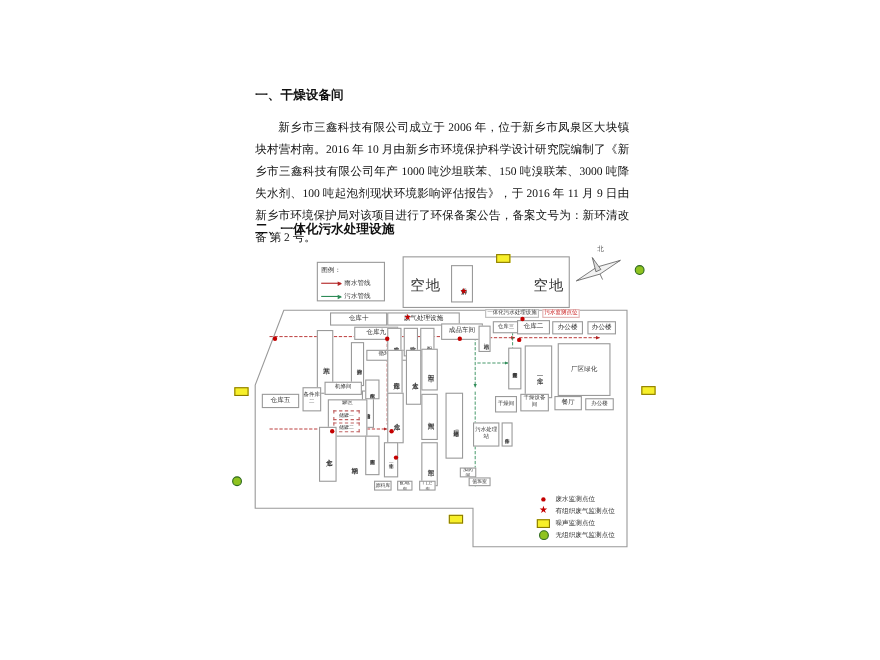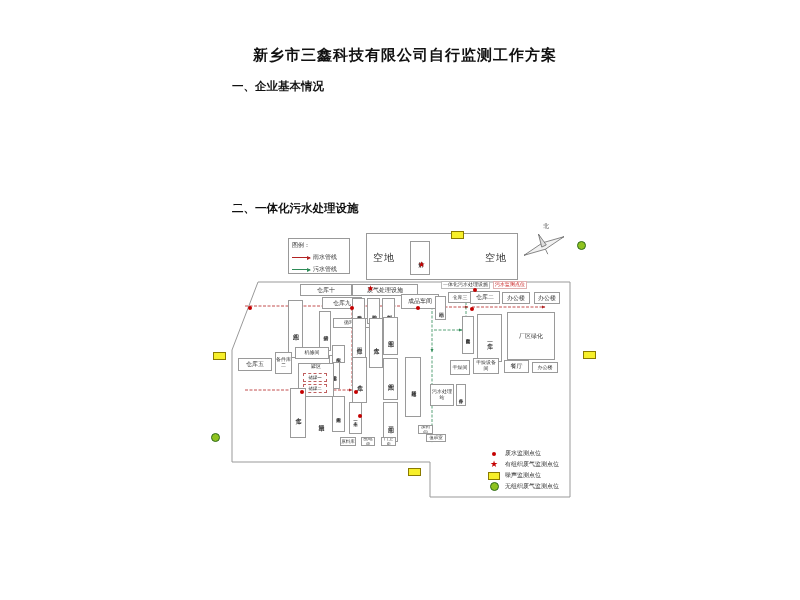--- a/index.html
+++ b/index.html
@@ -15,21 +15,21 @@
         text-align:justify;text-indent:2em;}
   
   #map{position:absolute;left:205px;top:215px;width:400px;height:290px;}
   #map svg.overlay{position:absolute;left:0;top:0;}
   .strip{position:absolute;left:161px;top:18px;width:150px;height:45px;border:1px solid #999;background:#fff;}
   .bx{position:absolute;border:1px solid #9a9a9a;background:#fff;display:flex;align-items:center;
       justify-content:center;text-align:center;color:#333;line-height:1.15;box-sizing:border-box;overflow:hidden;}
   .bx.v{writing-mode:vertical-rl;}
   .bx.dash{border:1px dashed #c06060;}
   .bx.noborder{border:none;}
-  .openarea{position:absolute;font-size:10px;color:#333;letter-spacing:1px;text-align:center;}
+  .openarea{position:absolute;font-size:13px;color:#333;letter-spacing:1px;text-align:center;}
   
   .mk{position:absolute;}
   .mk.red-dot{width:4px;height:4px;border-radius:50%;background:#c40000;}
   .mk.red-star{color:#c40000;font-size:8px;line-height:8px;font-family:"DejaVu Sans",sans-serif;}
   .mk.yellow-rect{width:11px;height:6px;background:#f7ef2a;border:1px solid #8a7a00;}
   .mk.green-circle{width:7px;height:7px;border-radius:50%;background:#8fc31f;border:1px solid #2f6a1f;}
   
   #pipe-legend{position:absolute;left:83px;top:23px;width:62px;height:36px;border:1px solid #999;
                background:#fff;font-size:6px;padding:2px 3px;box-sizing:border-box;color:#333;}
   .pl-row{display:flex;align-items:center;gap:3px;margin-top:3px;}
@@ -43,22 +43,22 @@
   .ml-sym .red-star{color:#c40000;font-size:9px;line-height:9px;font-family:"DejaVu Sans",sans-serif;}
   .ml-sym .yellow-rect{width:11px;height:6px;background:#f7ef2a;border:1px solid #8a7a00;}
   .ml-sym .green-circle{width:7px;height:7px;border-radius:50%;background:#8fc31f;border:1px solid #2f6a1f;}
   .tinynote{position:absolute;font-size:5px;line-height:6px;background:#fff;border:1px solid #bbb;padding:0 1px;white-space:nowrap;}
 </style>
 </head>
 <body>
 
 <div id="page">
 
-  <div id="doc-title">新乡市三鑫科技有限公司自行监测工作方案</div>
-  <div id="h1" class="heading">一、企业基本情况</div>
+  <div id="h1" class="heading">一、干燥设备间</div>
+  <p id="para">新乡市三鑫科技有限公司成立于 2006 年，位于新乡市凤泉区大块镇块村营村南。2016 年 10 月由新乡市环境保护科学设计研究院编制了《新乡市三鑫科技有限公司年产 1000 吨沙坦联苯、150 吨溴联苯、3000 吨降失水剂、100 吨起泡剂现状环境影响评估报告》，于 2016 年 11 月 9 日由新乡市环境保护局对该项目进行了环保备案公告，备案文号为：新环清改备 第 2 号。</p>
   <div id="h2" class="heading">二、一体化污水处理设施</div>
 
   <div id="map">
 
     <svg class="overlay" width="400" height="290">
       <defs>
         <marker id="ar" markerWidth="5" markerHeight="5" refX="4" refY="2" orient="auto">
           <path d="M0,0L4.5,2L0,4Z" fill="#b22222"></path>
         </marker>
         <marker id="ag" markerWidth="5" markerHeight="5" refX="4" refY="2" orient="auto">

